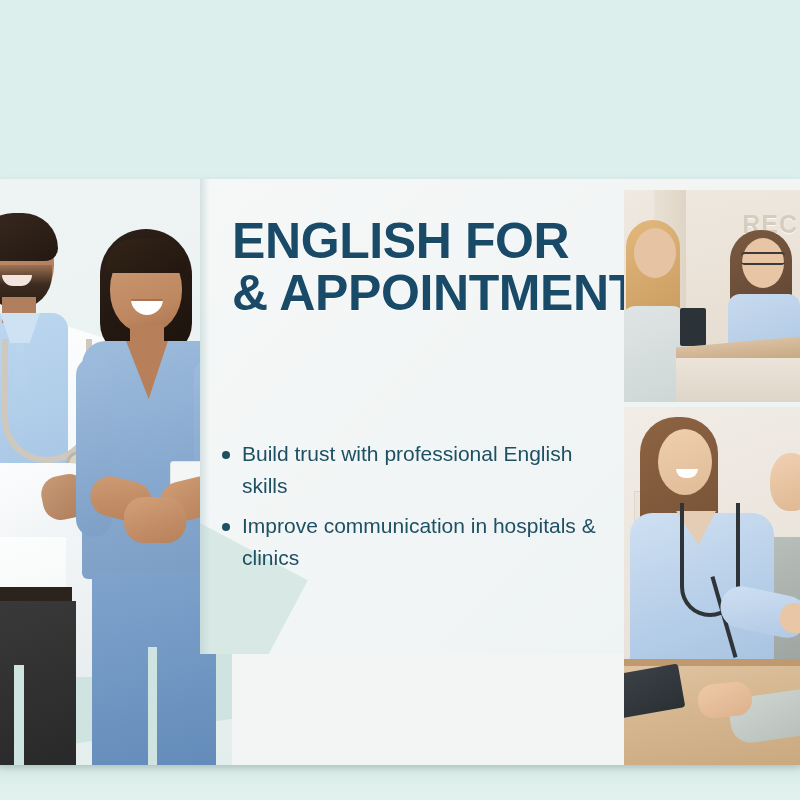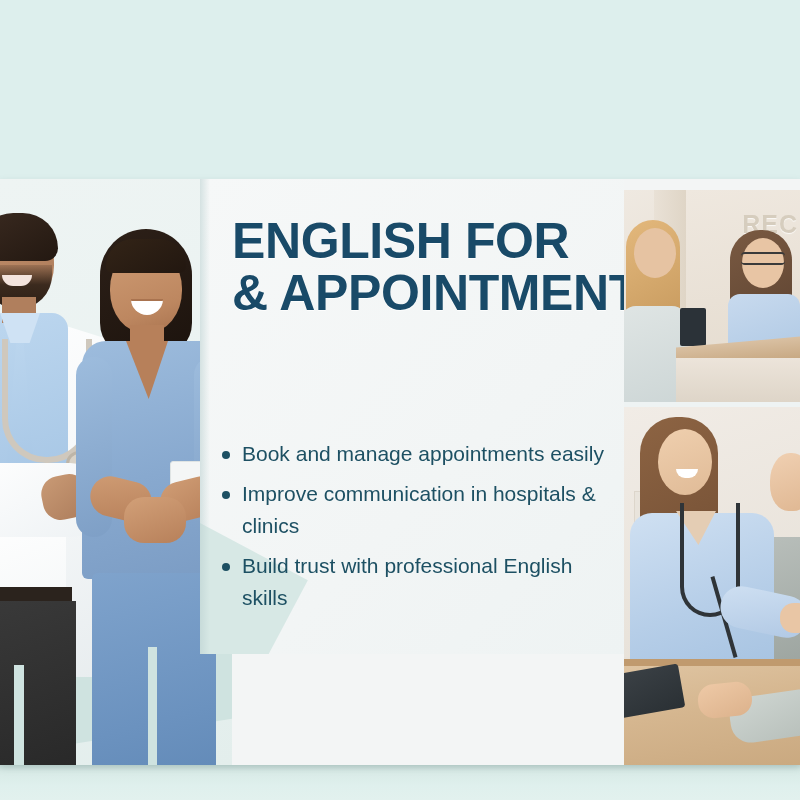--- a/index.html
+++ b/index.html
@@ -239,23 +239,22 @@
     <div class="panel">
       <div class="panel-diag"></div>
       <div class="panel-edge"></div>
 
       <div class="title">
         <span class="ln">ENGLISH FOR</span>
         <span class="ln">&amp; APPOINTMENT</span>
       </div>
 
       <ul class="bullets">
-        <li>Book and manage appointments easily</li>
+        <li>Build trust with professional English skills</li>
         <li>Improve communication in hospitals &amp; clinics</li>
-        <li>Build trust with professional English skills</li>
       </ul>
     </div>
 
     <div class="photos">
 
       <div class="ph ph-top">
         <div class="rec-wall"></div>
         <div class="rec-sign">REC</div>
         <div class="rec-pillar"></div>
         <div class="cl-hair"></div>

